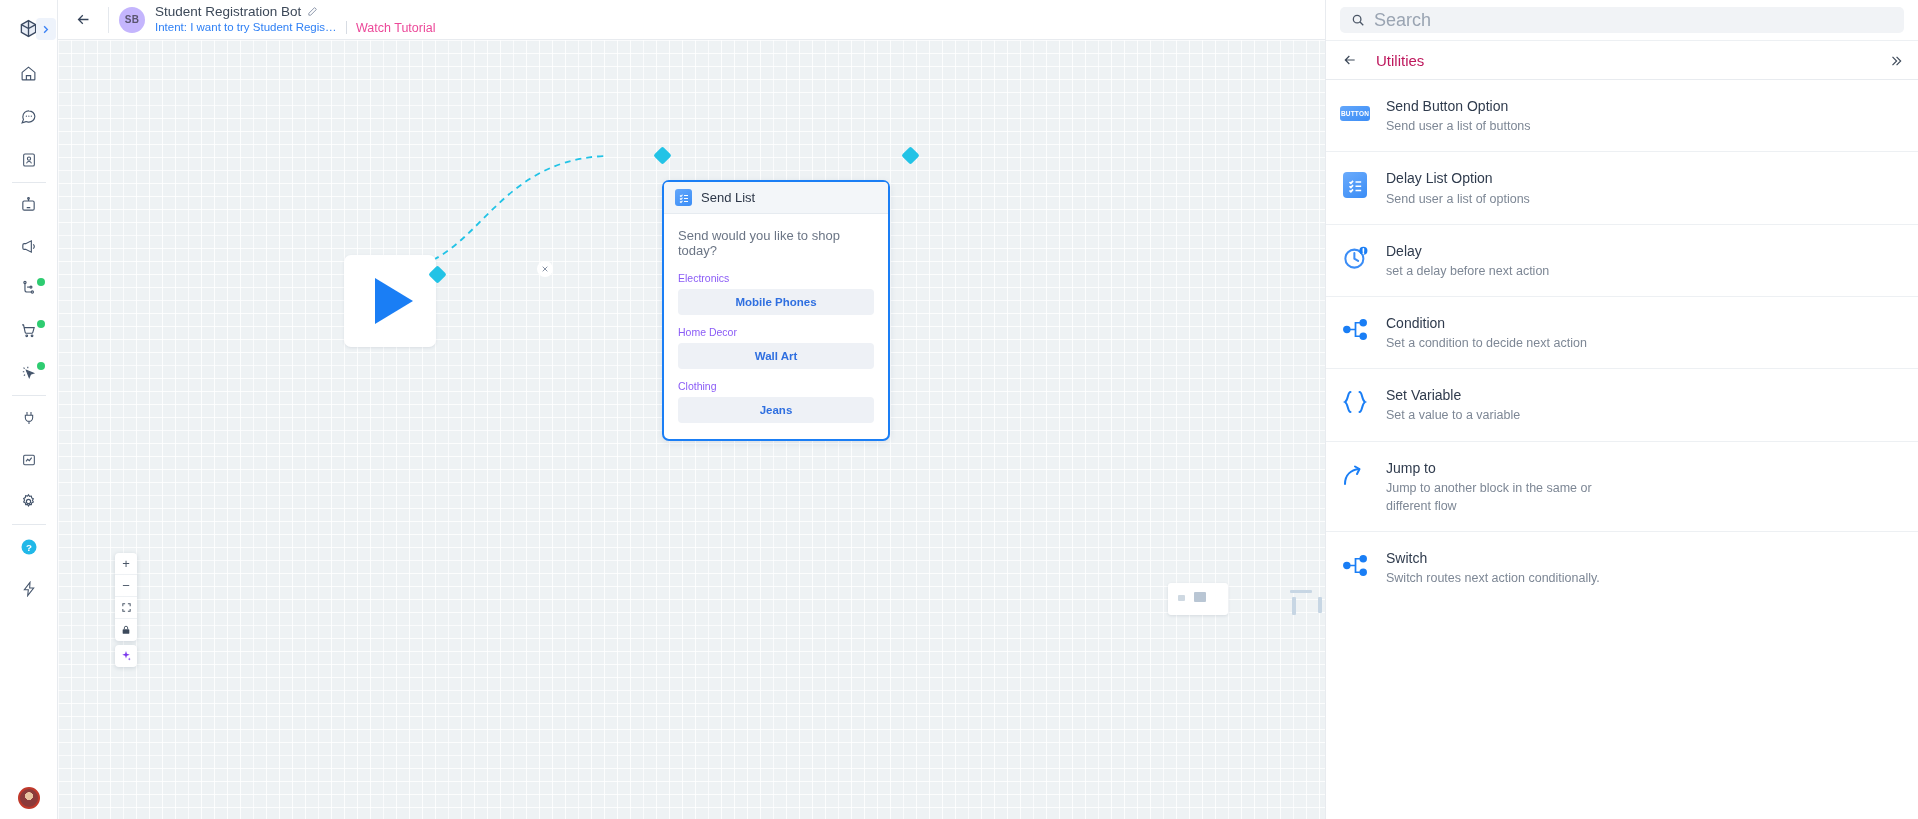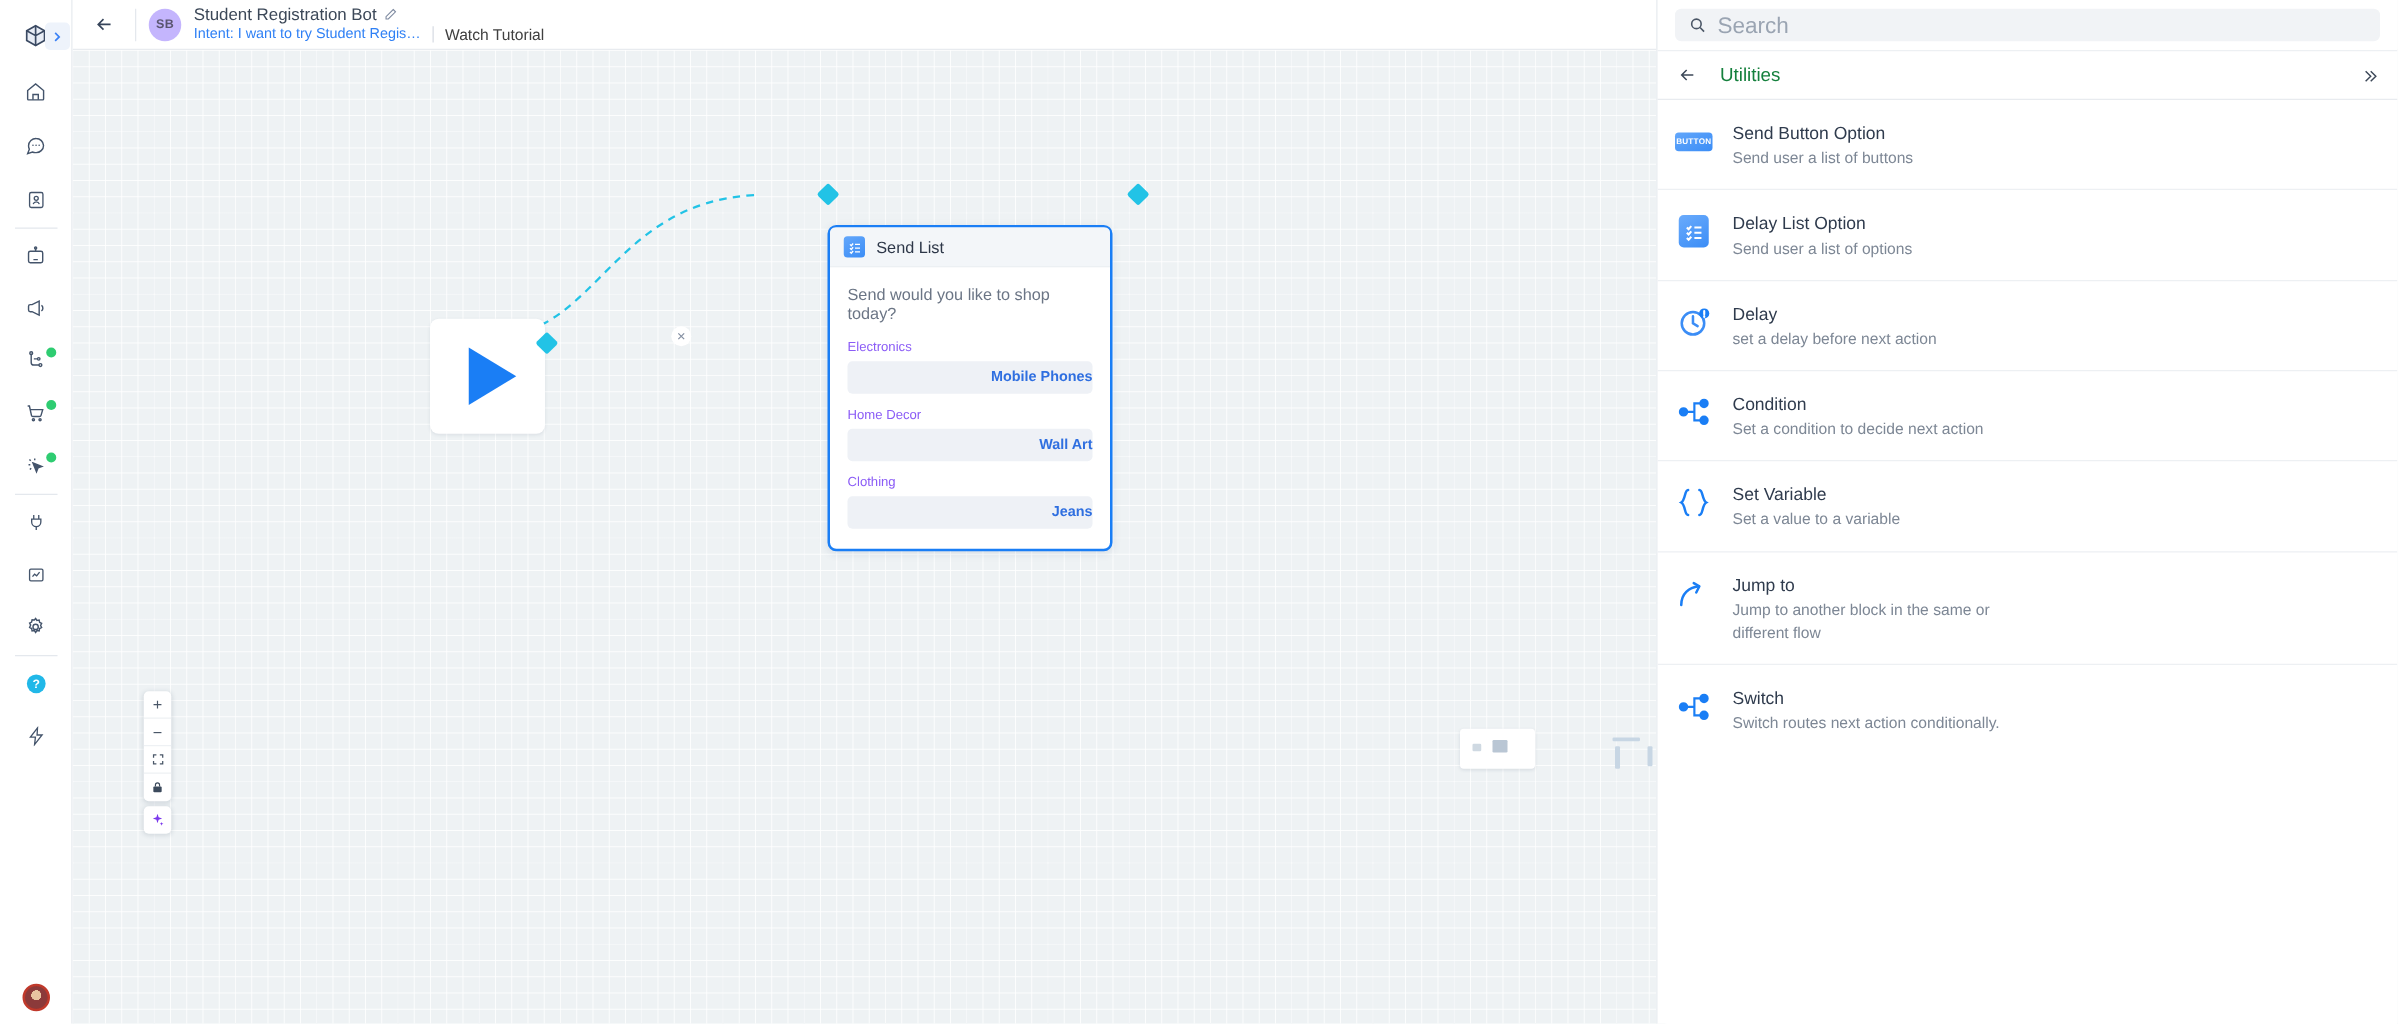--- a/index.html
+++ b/index.html
@@ -67,21 +67,21 @@
   .title-block { margin-left: 10px; line-height: 1.15; }
   .title-row { display: flex; align-items: center; gap: 6px; }
   .bot-title { font-size: 13.5px; color: #3c4858; font-weight: 400; }
   .edit-icon { color: #7e8aa0; display: flex; }
   .subtitle-row { display: flex; align-items: center; gap: 9px; margin-top: 1px; }
   .intent-text {
     font-size: 11.5px; color: #2f80f5; max-width: 182px;
     white-space: nowrap; overflow: hidden; text-overflow: ellipsis;
   }
   .sub-div { width: 1px; height: 13px; background: #d7dce3; }
-  .watch-tutorial { font-size: 12.5px; color: #404040; }
+  .watch-tutorial { font-size: 12.5px; color: #ec4899; }
   .top-right { margin-left: auto; display: flex; align-items: center; gap: 11px; padding-right: 12px; }
   .unpublished { font-size: 12.5px; color: #8d98a8; }
   .test-bot {
     font-size: 12.5px; color: #8d98a8; border: 1px solid #dfe3e9;
     border-radius: 5px; padding: 6px 13px; background: #fff;
   }
   .publish-btn {
     font-size: 12.5px; font-weight: 700; color: #fff; background: #1a7ef5;
     border-radius: 5px; padding: 7px 15px;
   }
@@ -135,21 +135,21 @@
   .node-head {
     display: flex; align-items: center; gap: 9px;
     padding: 7px 11px; background: #f3f6f9;
     border-radius: 4px 4px 0 0; border-bottom: 1px solid #e6ebf0;
   }
   .node-head-title { font-size: 13px; color: #2d3748; }
   .node-body { padding: 14px 14px 16px 14px; }
   .node-question { font-size: 13px; color: #6b7585; margin-bottom: 14px; }
   .opt-label { font-size: 10.5px; color: #8b5cf6; margin-bottom: 5px; }
   .opt-btn {
-    background: #eef1f6; border-radius: 4px; text-align: right;
+    background: #eef1f6; border-radius: 4px; text-align: center;
     padding: 7px 0; font-size: 11.5px; font-weight: 700; color: #2f6fe0;
     margin-bottom: 11px;
   }
   .opt-btn:last-child { margin-bottom: 0; }
 
   
   .icon-sq-list {
     width: 17px; height: 17px; border-radius: 3px;
     background: linear-gradient(150deg,#63a7fb,#3b8df6);
     display: flex; align-items: center; justify-content: center;
@@ -199,21 +199,21 @@
     border: none; outline: none; background: transparent; flex: 1;
     font-size: 18px; color: #4c1d95; font-family: Liberation Sans, sans-serif;
   }
   .search-box input::placeholder { color: #9aa4b2; }
   .panel-head {
     height: 40px; display: flex; align-items: center; gap: 18px;
     padding: 0 16px; border-top: 1px solid #edf0f3; border-bottom: 1px solid #e8ebef;
     position: relative;
   }
   .panel-back { color: #3c4858; display: flex; font-size: 16px; }
-  .panel-title { font-size: 15px; color: #15803d; }
+  .panel-title { font-size: 15px; color: #be185d; }
   .panel-collapse {
     position: absolute; right: 10px; top: 8px; width: 24px; height: 24px;
     display: flex; align-items: center; justify-content: center;
     color: #3c4858; font-size: 15px;
   }
   .util-list { overflow: hidden; }
   .util-item {
     display: flex; gap: 16px; align-items: flex-start;
     padding: 16px 16px 16px 14px; border-bottom: 1px solid #edf0f3;
   }

